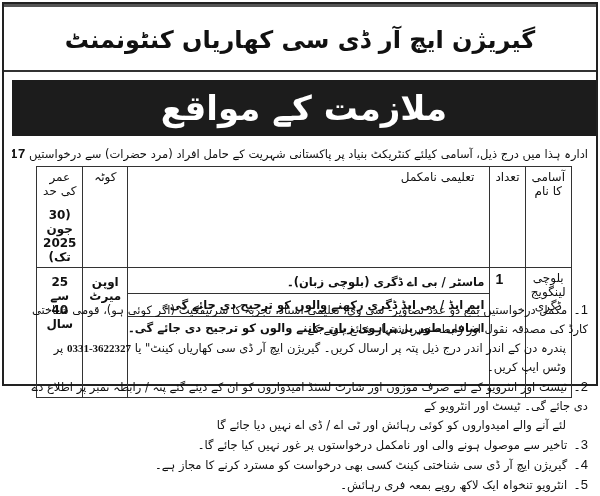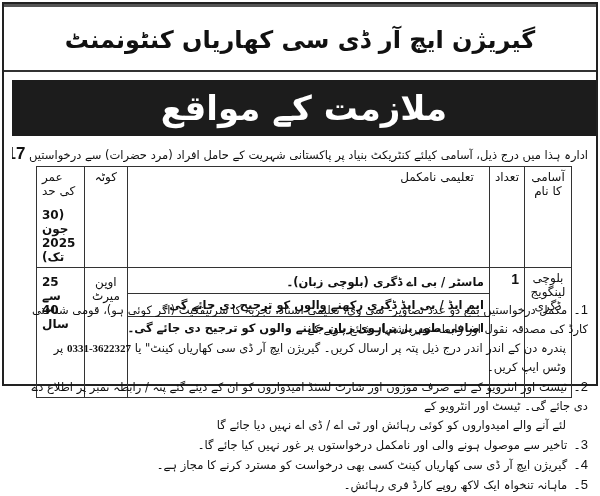--- a/index.html
+++ b/index.html
@@ -18,40 +18,40 @@
     .title-rule { position: absolute; left: 0; right: 0; top: 66px; height: 2px; background: #333; }
     .banner {
       position: absolute; left: 8px; right: 0; top: 76px; height: 56px;
       background: #1c1c1c; color: #fff; text-align: center;
       font-size: 34px; font-weight: bold; line-height: 56px; direction: rtl;
     }
     .intro {
       position: absolute; left: 8px; right: 8px; top: 140px; height: 20px;
       direction: rtl; text-align: right; font-size: 11.5px; line-height: 20px; white-space: nowrap; overflow: hidden;
     }
-    .intro b { font-family: Liberation Sans, sans-serif; font-size: 17px; }
+    .intro b { font-family: Liberation Mono, monospace; font-size: 13px; }
     table.jobs {
       position: absolute; left: 32px; top: 162px; width: 536px;
       border-collapse: collapse; direction: rtl; font-size: 12px;
     }
     table.jobs th, table.jobs td { border: 1px solid #333; vertical-align: top; padding: 3px 5px; }
     table.jobs th { font-weight: normal; height: 52px; }
     .c-post { width: 64px; text-align: center; }
-    .c-count { width: 36px; text-align: right; }
+    .c-count { width: 36px; text-align: left; }
     .c-qual { width: 200px; text-align: right; }
     .c-quota { width: 90px; text-align: center; }
-    .c-age { width: 100px; text-align: left; }
+    .c-age { width: 100px; text-align: center; }
     .th-qual span { display: inline-block; margin-right: 10px; }
     .age-sub { display: block; margin-top: 10px; font-weight: bold; }
     table.jobs td { height: 130px; }
     .count-val { font-family: "Liberation Sans", sans-serif; font-weight: bold; font-size: 14px; }
     .qual-line { display: block; border-bottom: 1px solid #333; padding: 4px 0; margin: 0 -5px; padding-right: 5px; font-weight: bold; font-size: 11.5px; white-space: nowrap; overflow: hidden; }
     .qual-line:last-child { border-bottom: none; }
     .age-val { font-weight: bold; display: inline-block; margin-top: 4px; }
-    .quota-val { display: inline-block; margin-top: 4px; font-weight: normal; }
+    .quota-val { display: inline-block; margin-top: 4px; font-weight: bold; }
     .notes {
       position: absolute; left: 24px; right: 8px; top: 296px;
       direction: rtl; text-align: right; font-size: 11.5px;
     }
     .note { display: block; line-height: 19px; }
     .note-num { font-family: "Liberation Sans", sans-serif; font-size: 13px; margin-left: 6px; }
     .note-cont { display: block; line-height: 19px; padding-right: 22px; }
     .phone { font-family: Liberation Serif, serif; font-weight: bold; font-size: 11px; direction: ltr; unicode-bidi: embed; }
   </style>
 </head>
@@ -111,19 +111,19 @@
       <span>پر وٹس ایپ کریں۔</span>
     </span>
     <span class="note">
       <span class="note-num">2۔</span><span>ٹیسٹ اور انٹرویو کے لئے صرف موزوں اور شارٹ لسٹڈ امیدواروں کو ان کے دیئے گئے پتہ / رابطہ نمبر پر اطلاع دے دی جائے گی۔ ٹیسٹ اور انٹرویو کے</span>
     </span>
     <span class="note-cont">لئے آنے والے امیدواروں کو کوئی رہائش اور ٹی اے / ڈی اے نہیں دیا جائے گا</span>
     <span class="note">
       <span class="note-num">3۔</span><span>تاخیر سے موصول ہونے والی اور نامکمل درخواستوں پر غور نہیں کیا جائے گا۔</span>
     </span>
     <span class="note">
-      <span class="note-num">4۔</span><span>گیریژن ایچ آر ڈی سی کھاریاں کینٹ کسی بھی درخواست کو مسترد کرنے کا مجاز ہے۔</span>
+      <span class="note-num">4۔</span><span>گیریژن ایچ آر ڈی سی شناختی کینٹ کسی بھی درخواست کو مسترد کرنے کا مجاز ہے۔</span>
     </span>
     <span class="note">
-      <span class="note-num">5۔</span><span>ماہانہ تنخواہ ایک لاکھ روپے کارڈ فری رہائش۔</span>
+      <span class="note-num">5۔</span><span>انٹرویو تنخواہ ایک لاکھ روپے بمعہ فری رہائش۔</span>
     </span>
   </div>
 </div>
 
 </body></html>

